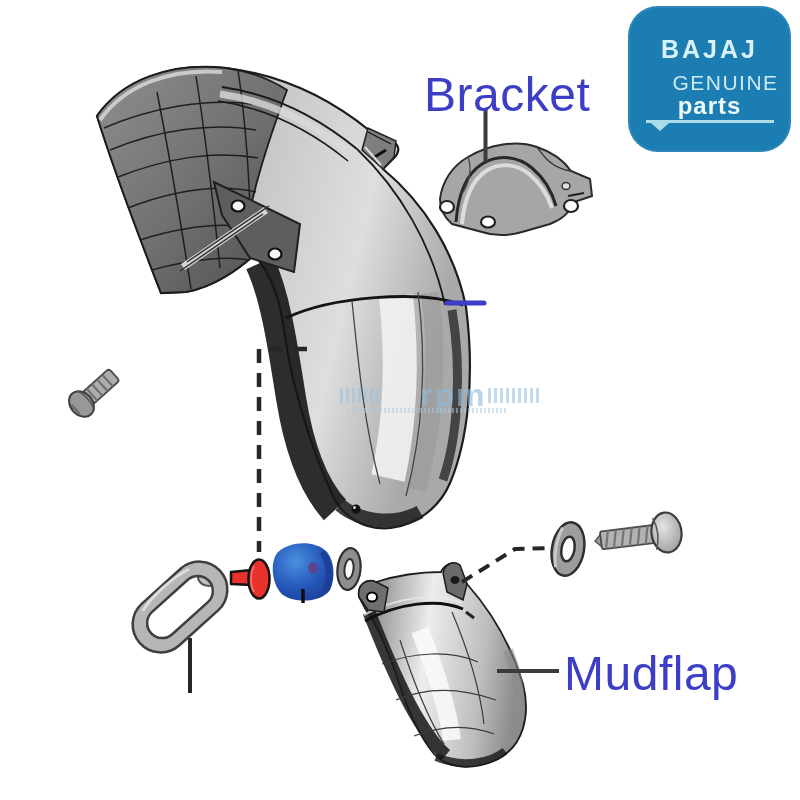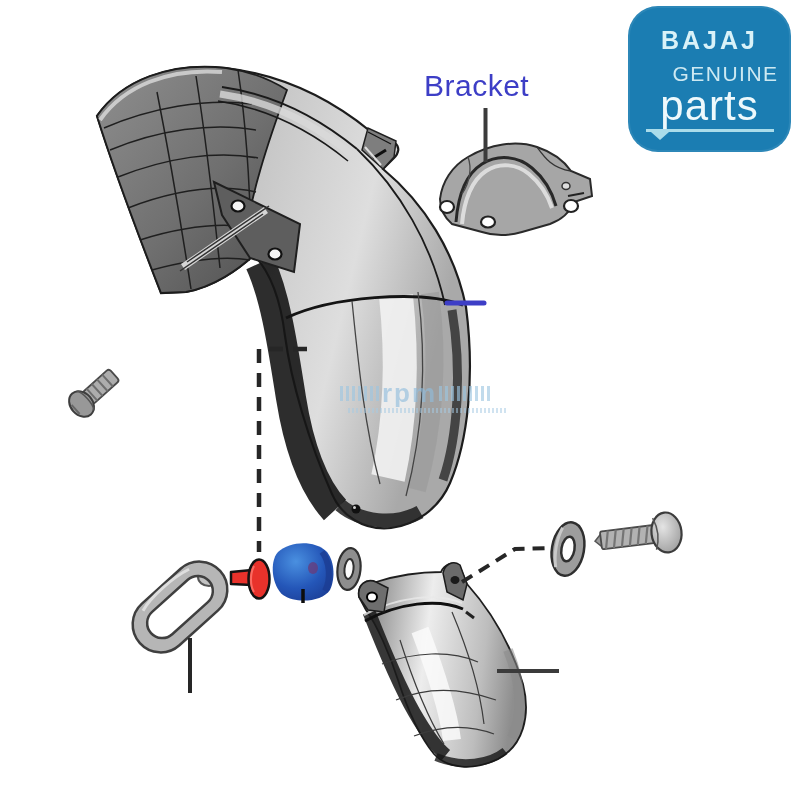--- a/index.html
+++ b/index.html
@@ -4,21 +4,21 @@
 <style>
   html,body{margin:0;padding:0;background:#fff;}
   .canvas{
     position:relative;width:800px;height:800px;background:#ffffff;overflow:hidden;
     font-family:"Liberation Sans", sans-serif;
   }
   svg{position:absolute;left:0;top:0;}
   .part-label{
     position:absolute;
     color:var(--label-blue,#3d3ec6);
-    font-size:30px;
+    font-size:48px;
     font-weight:400;
     letter-spacing:0.5px;
     white-space:nowrap;
     line-height:1.05;
   }
   #label-bracket{left:424px;top:70px;}
   #label-mudguard{left:492px;top:281px;}
   #label-mudflap{left:564px;top:649px;}
   #label-cable-guide{left:88px;top:699px;}
 
@@ -31,39 +31,39 @@
   }
   .badge-brand{
     font-weight:700;font-size:25px;letter-spacing:3px;
     color:var(--badge-text,#d9f2f8);margin-bottom:7px;
   }
   .badge-genuine{
     font-weight:400;font-size:21px;letter-spacing:1.5px;
     color:#cde9f2;margin-bottom:0px;margin-left:32px;
   }
   .badge-parts{
-    font-weight:400;font-size:42px;line-height:0.95;
+    font-weight:700;font-size:24px;line-height:0.95;
     color:#eef9fc;letter-spacing:1px;
   }
   .badge-underline{
     position:relative;width:128px;height:3px;background:#aadcea;margin-top:3px;
   }
   .badge-arrow{
     position:absolute;left:5px;top:3px;width:0;height:0;
     border-left:9px solid transparent;border-right:9px solid transparent;
     border-top:8px solid #aadcea;
   }
 
   .watermark{
     position:absolute;left:340px;top:382px;display:flex;align-items:center;
     opacity:0.62;pointer-events:none;
   }
   .wm-text{
-    font-weight:700;font-size:26px;line-height:0.85;
-    color:var(--watermark-blue,#8fbcdd);letter-spacing:2px;margin:0 2px;
+    font-weight:700;font-size:32px;line-height:0.85;
+    color:var(--watermark-blue,#8fbcdd);letter-spacing:2px;margin:0 2px;padding-left:38px;
   }
   .wm-stripes{
     height:15px;
     background:repeating-linear-gradient(90deg,#9cc6e2 0 3px,rgba(255,255,255,0) 3px 6px);
   }
   .wm-left{width:40px;}
   .wm-right{width:54px;}
   .wm-sub{
     position:absolute;left:8px;top:26px;width:158px;height:5px;opacity:.85;
     background:repeating-linear-gradient(90deg,#a6cbe4 0 2px,rgba(255,255,255,0) 2px 4px);
@@ -263,20 +263,21 @@
   </svg>
 
   <div class="watermark">
     <span class="wm-stripes wm-left"></span>
     <span class="wm-text">rpm</span>
     <span class="wm-stripes wm-right"></span>
     <span class="wm-sub"></span>
   </div>
 
   <div class="part-label" id="label-bracket">Bracket</div>
+  <div class="part-label" id="label-mudflap">Mudflap</div>
 
   <div class="badge">
     <div class="badge-brand">BAJAJ</div>
     <div class="badge-genuine">GENUINE</div>
     <div class="badge-parts">parts</div>
     <div class="badge-underline">
       <span class="badge-arrow"></span>
     </div>
   </div>
 

